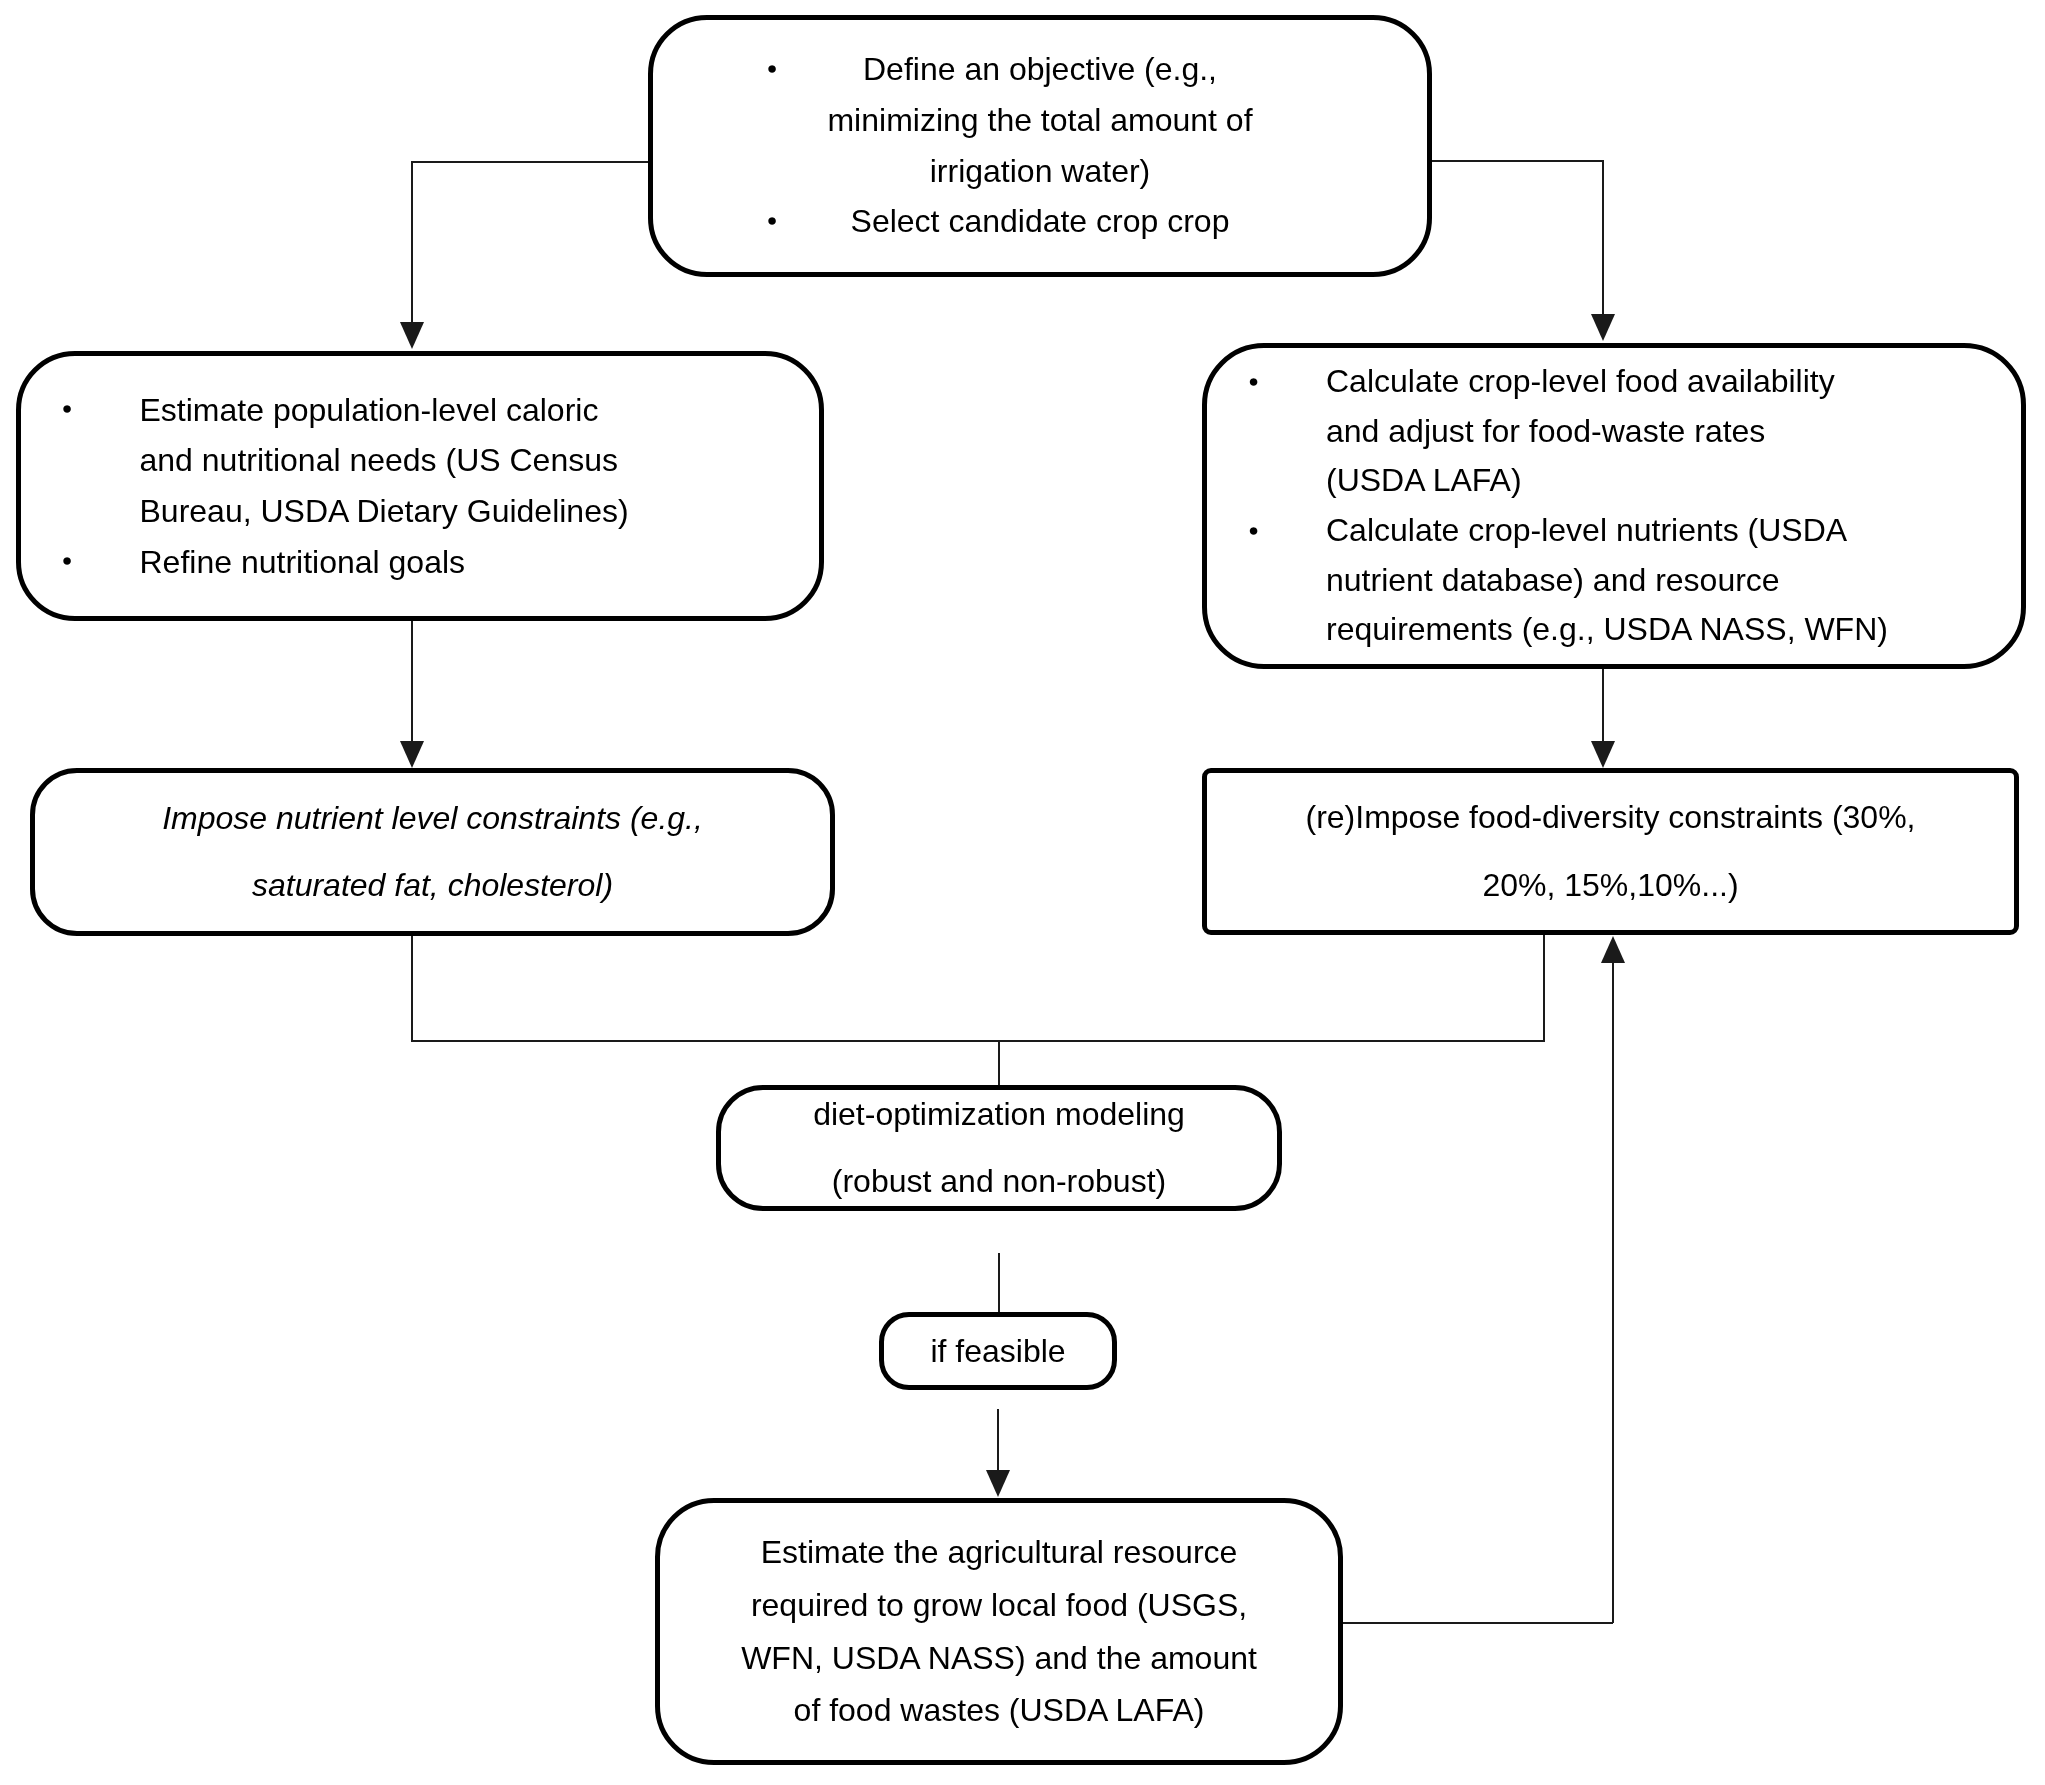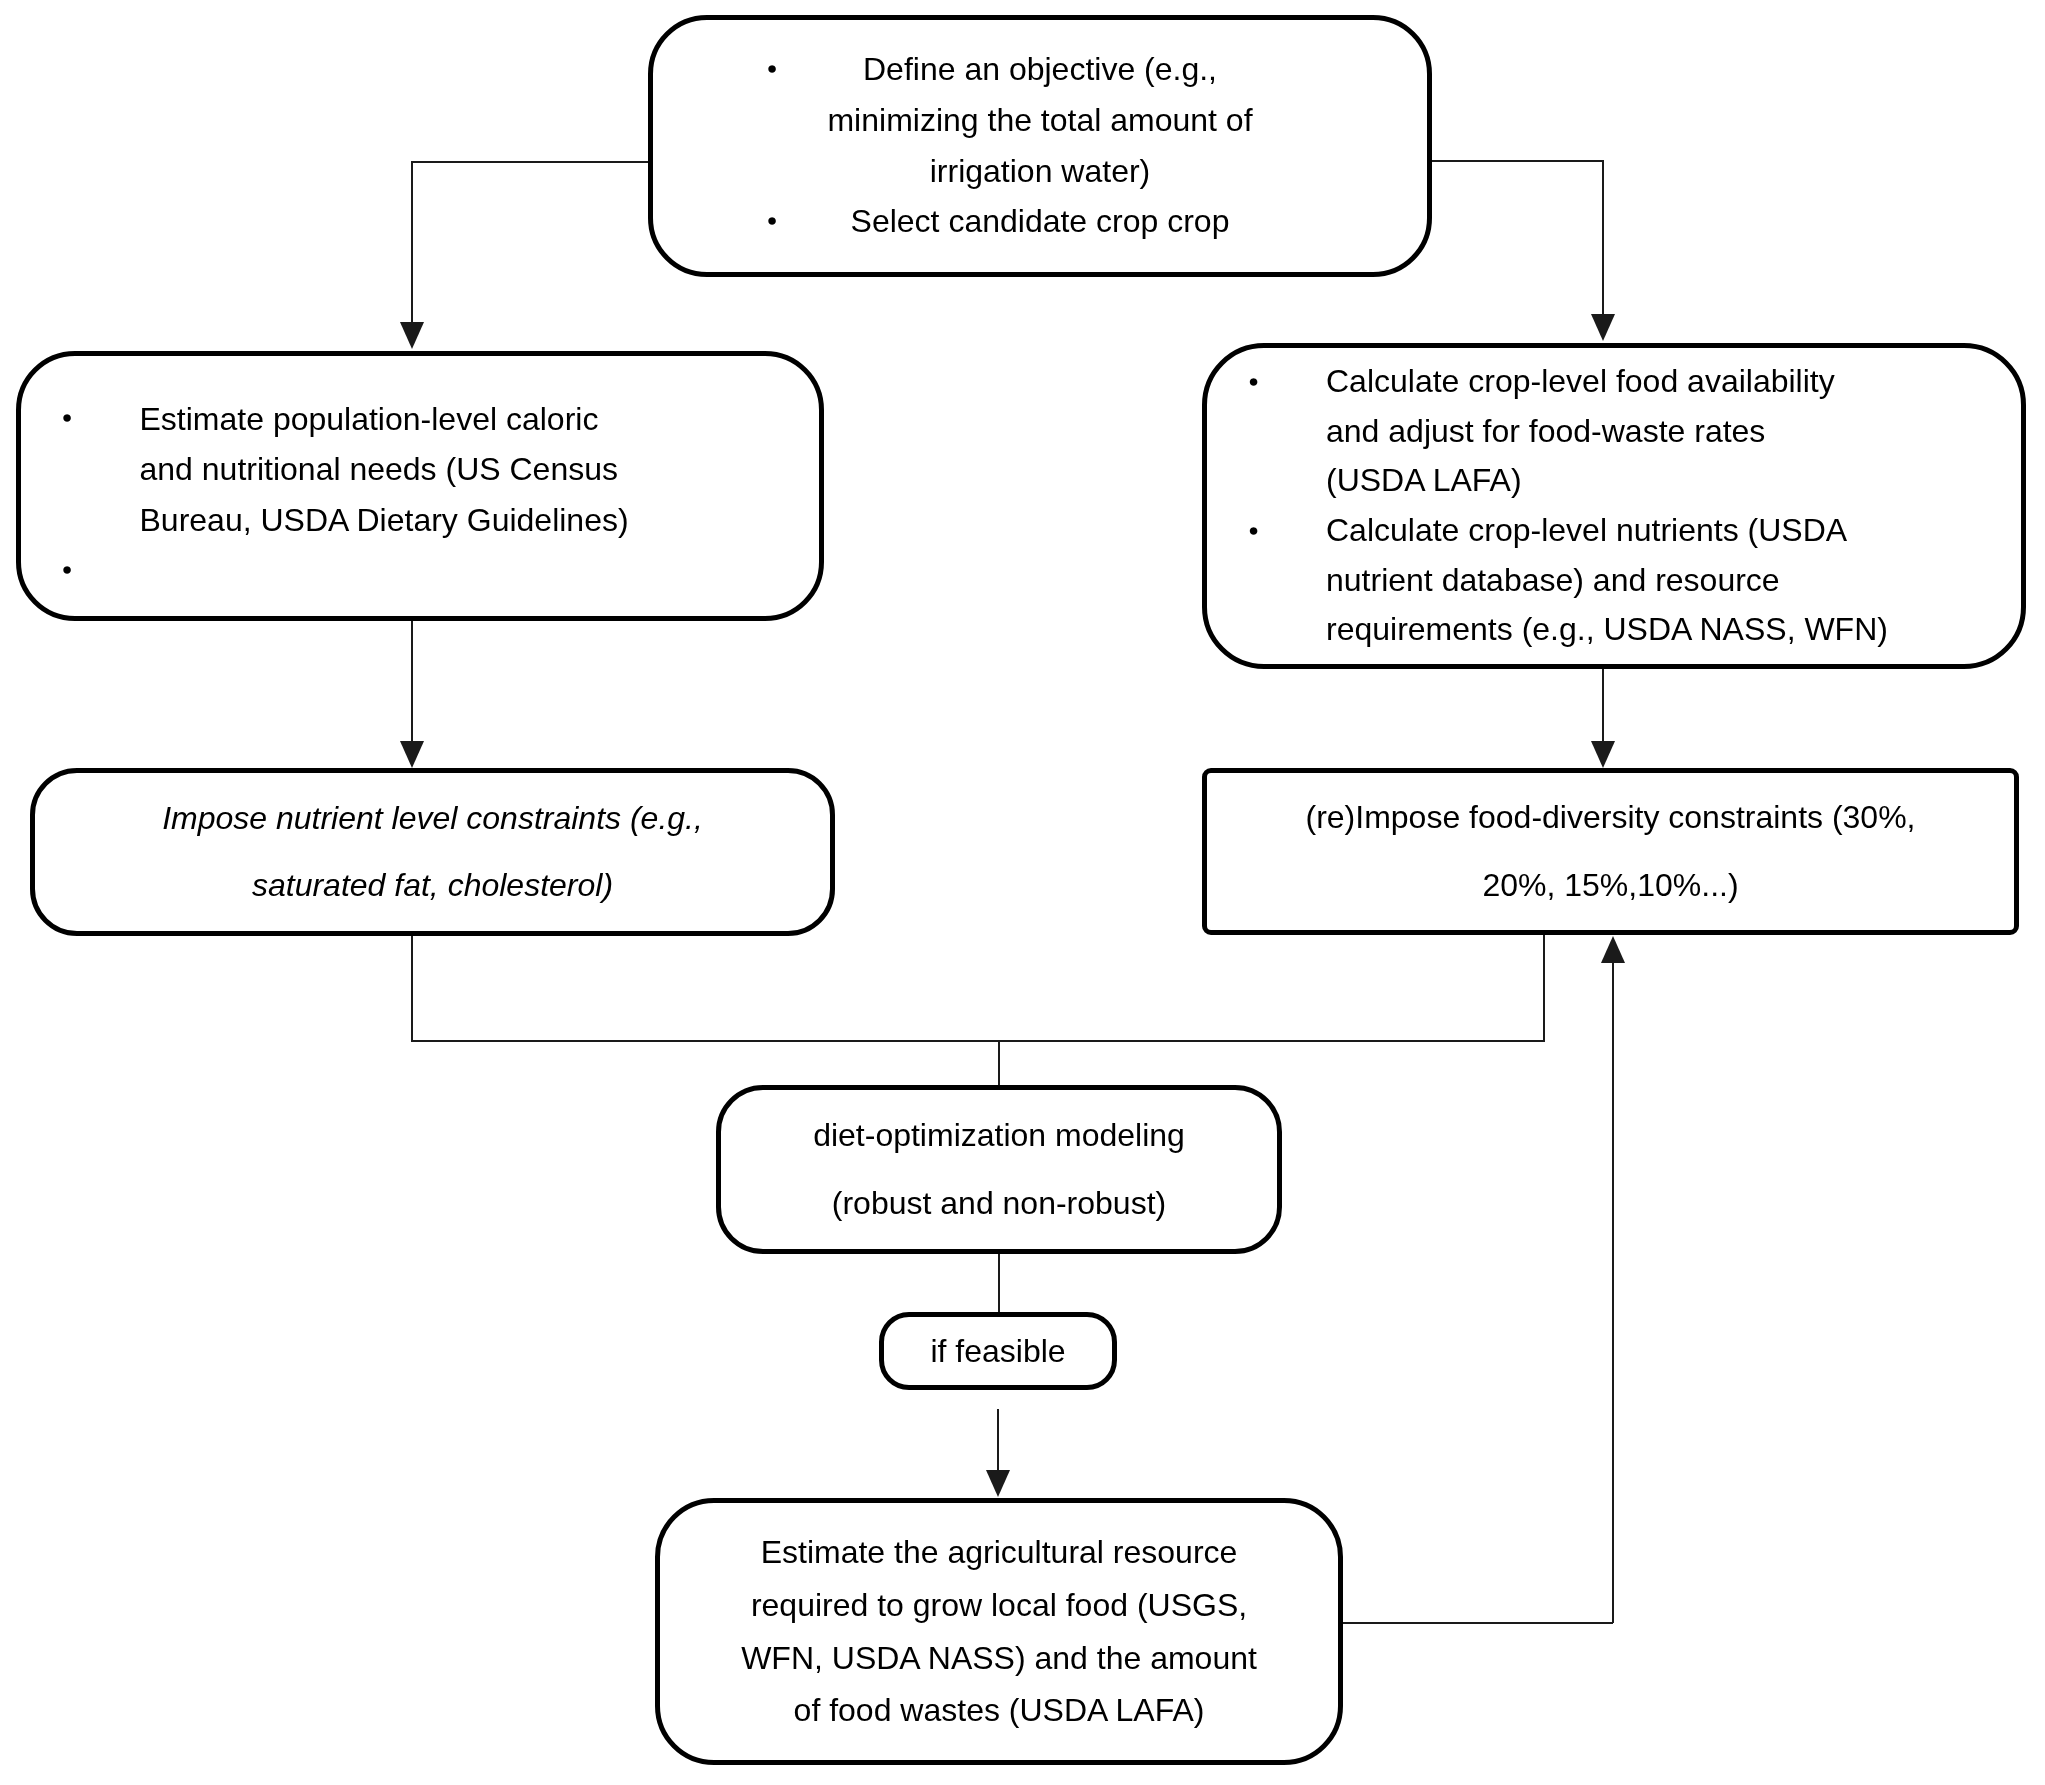--- a/index.html
+++ b/index.html
@@ -59,21 +59,21 @@
   
   #box-objective  { left: 648px; top: 14.5px;   width: 784px; height: 262px; border-radius: 59px; padding: 0 20.7px; }
   #box-objective .bullet-row { padding-left: 83px; }
   #box-objective .btext { flex: 1; text-align: center; padding-right: 114px; }
   #box-needs      { left: 15.5px;   top: 351px;  width: 808px; height: 270px; border-radius: 59px; }
   #box-availability { left: 1202px; top: 343px; width: 824px; height: 326px; border-radius: 62px; line-height: 1.55; }
   .side-box .bullet-row { padding-left: 31px; padding-right: 20.7px; }
   .side-box .btext { flex: 1; text-align: left; margin-left: 57px; }
   #box-nutrient   { left: 30px;   top: 768px; width: 805px; height: 168px; border-radius: 47px; line-height: 2.1; font-style: italic; }
   #box-diversity  { left: 1202px; top: 768px; width: 817px; height: 167px; border-radius: 9px; line-height: 2.1; }
-  #box-optimization { left: 716px; top: 1085px; width: 566px; height: 169px; border-radius: 47px; line-height: 2.1; }
+  #box-optimization { left: 716px; top: 1085px; width: 566px; height: 126px; border-radius: 47px; line-height: 2.1; }
   #box-feasible   { left: 879px; top: 1312px; width: 238px;  height: 78px; border-radius: 30px; }
   #box-resources  { left: 655px; top: 1498px; width: 688px; height: 267px; border-radius: 59px; line-height: 1.65; }
 </style>
 </head>
 <body>
 
 <div class="canvas">
 
   <div class="line" style="left:412px; top:161px; width:236px; height:2.1px;"></div>
   <div class="line" style="left:411px; top:161px; width:2.1px; height:161px;"></div>
@@ -118,20 +118,21 @@
 
   <div class="box side-box" id="box-needs">
     <div class="bullet-row">
       <span class="bullet">●</span>
       <span class="btext txt">Estimate population-level caloric
 and nutritional needs (US Census
 Bureau, USDA Dietary Guidelines)</span>
     </div>
     <div class="bullet-row">
       <span class="bullet">●</span>
+      <span class="btext txt">Refine nutritional goals</span>
     </div>
   </div>
 
   <div class="box side-box" id="box-availability">
     <div class="bullet-row">
       <span class="bullet">●</span>
       <span class="btext txt">Calculate crop-level food availability
 and adjust for food-waste rates
 (USDA LAFA)</span>
     </div>

